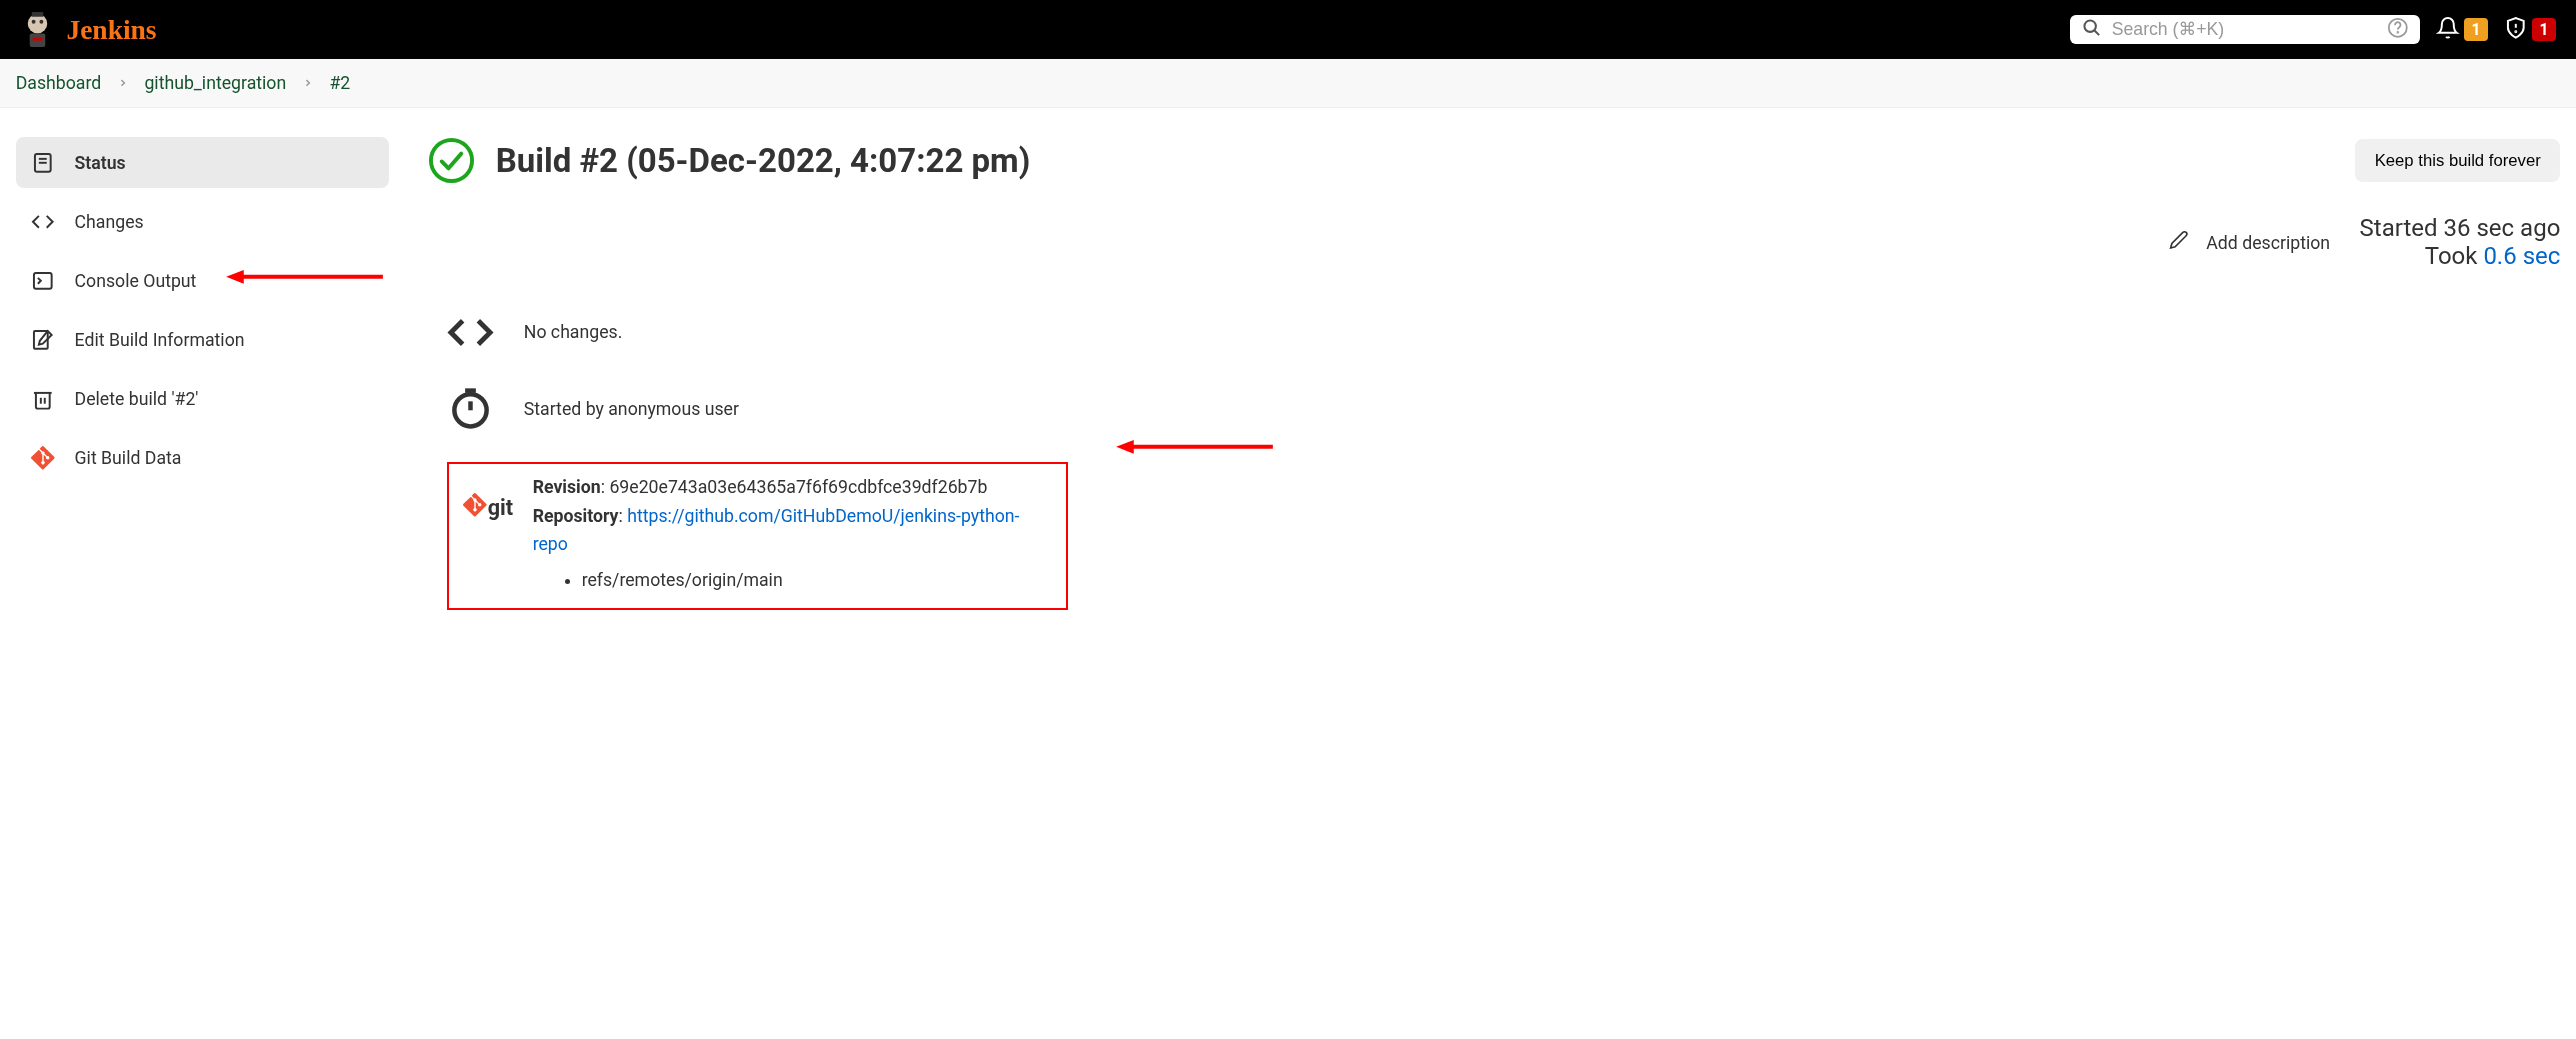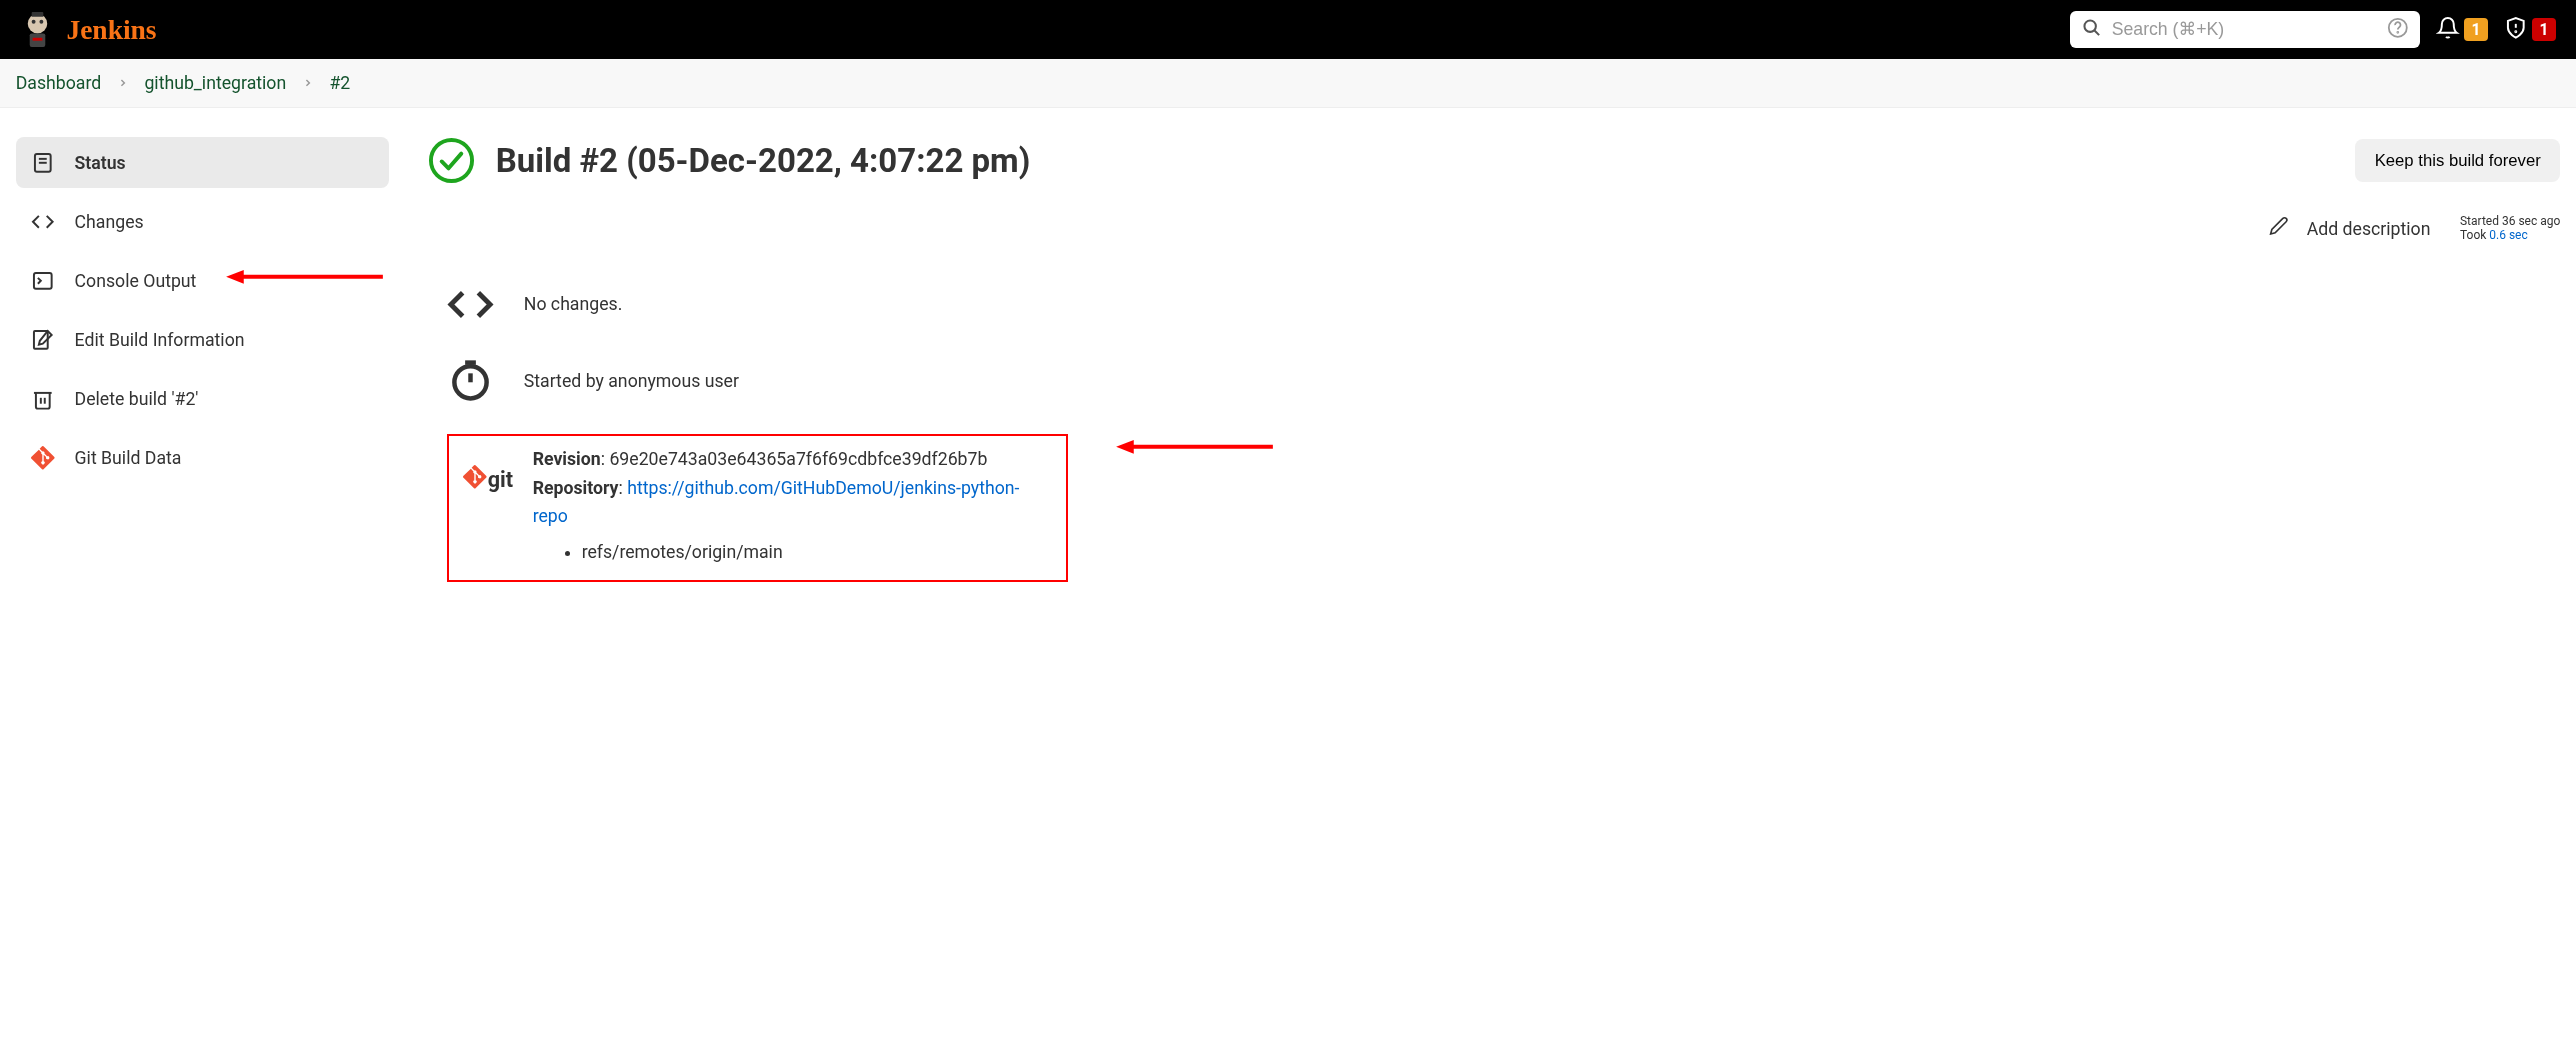--- a/index.html
+++ b/index.html
@@ -3,21 +3,21 @@
   <meta charset="utf-8">
   <style>
     * { margin: 0; padding: 0; box-sizing: border-box; }
     body { font-family: -apple-system, BlinkMacSystemFont, "Segoe UI", Roboto, sans-serif; background: #fff; color: #333; }
     
     .header { background: #000; height: 59px; display: flex; align-items: center; padding: 0 19.6px; justify-content: space-between; }
     .header-left { display: flex; align-items: center; gap: 11.8px; }
     .jenkins-logo { width: 35px; height: 39px; }
     .jenkins-name { color: #f97316; font-size: 27.5px; font-weight: bold; font-family: Georgia, serif; }
     .header-right { display: flex; align-items: center; gap: 15.7px; }
-    .search-box { background: #fff; border-radius: 5.9px; height: 37px; width: 350px; display: flex; align-items: center; padding: 0 11.8px; gap: 9.8px; }
+    .search-box { background: #fff; border-radius: 5.9px; height: 29px; width: 350px; display: flex; align-items: center; padding: 0 11.8px; gap: 9.8px; }
     .search-box input { border: none; outline: none; font-size: 17.7px; flex: 1; color: #333; }
     .search-box input::placeholder { color: #999; }
     .header-icon { color: #fff; display: flex; align-items: center; gap: 3.9px; }
     .badge-orange { background: #f0a020; color: #fff; padding: 2px 7.9px; border-radius: 3.9px; font-weight: bold; font-size: 15.7px; }
     .badge-red { background: #cc0000; color: #fff; padding: 2px 7.9px; border-radius: 3.9px; font-weight: bold; font-size: 15.7px; }
 
     .breadcrumbs { background: #f8f8f8; border-bottom: 1px solid #eee; padding: 13.8px 15.7px; display: flex; align-items: center; gap: 15.7px; font-size: 17.7px; }
     .breadcrumb-item { color: #14532d; text-decoration: none; cursor: pointer; }
     .breadcrumb-sep { color: #999; }
 
@@ -29,21 +29,21 @@
 
     .main { flex: 1; }
     .title-row { display: flex; align-items: center; justify-content: space-between; gap: 19.6px; }
     .title-left { display: flex; align-items: center; gap: 21px; }
     .success-icon { width: 47px; height: 47px; }
     .build-title { font-size: 33px; font-weight: bold; }
     .keep-button { background: #f0f0f0; border: none; padding: 11.8px 19.6px; border-radius: 7.9px; font-size: 16.7px; cursor: pointer; }
 
     .meta-row { display: flex; justify-content: flex-end; align-items: center; gap: 29.5px; margin-top: 29.5px; }
     .add-desc { display: flex; align-items: flex-end; gap: 18px; font-size: 17.7px; cursor: pointer; }
-    .time-info { font-size: 12px; }
+    .time-info { font-size: 24px; text-align: right; }
     .time-info .link { color: #0066cc; }
 
     .details { margin-top: 39px; margin-left: 19.6px; }
     .detail-row { display: flex; align-items: center; gap: 29.5px; margin-bottom: 29.5px; }
     .detail-icon { width: 47px; height: 47px; display: flex; align-items: center; justify-content: center; }
     .detail-text { font-size: 17.7px; }
 
     .git-box { border: 2.9px solid #ff0000; padding: 9.8px 13.8px 13.8px 13.8px; display: flex; gap: 19.6px; width: 621px; }
     .git-left { display: flex; align-items: center; gap: 1px; margin-top: 20px; }
     .git-logo-text { font-weight: bold; font-size: 21.6px; }

